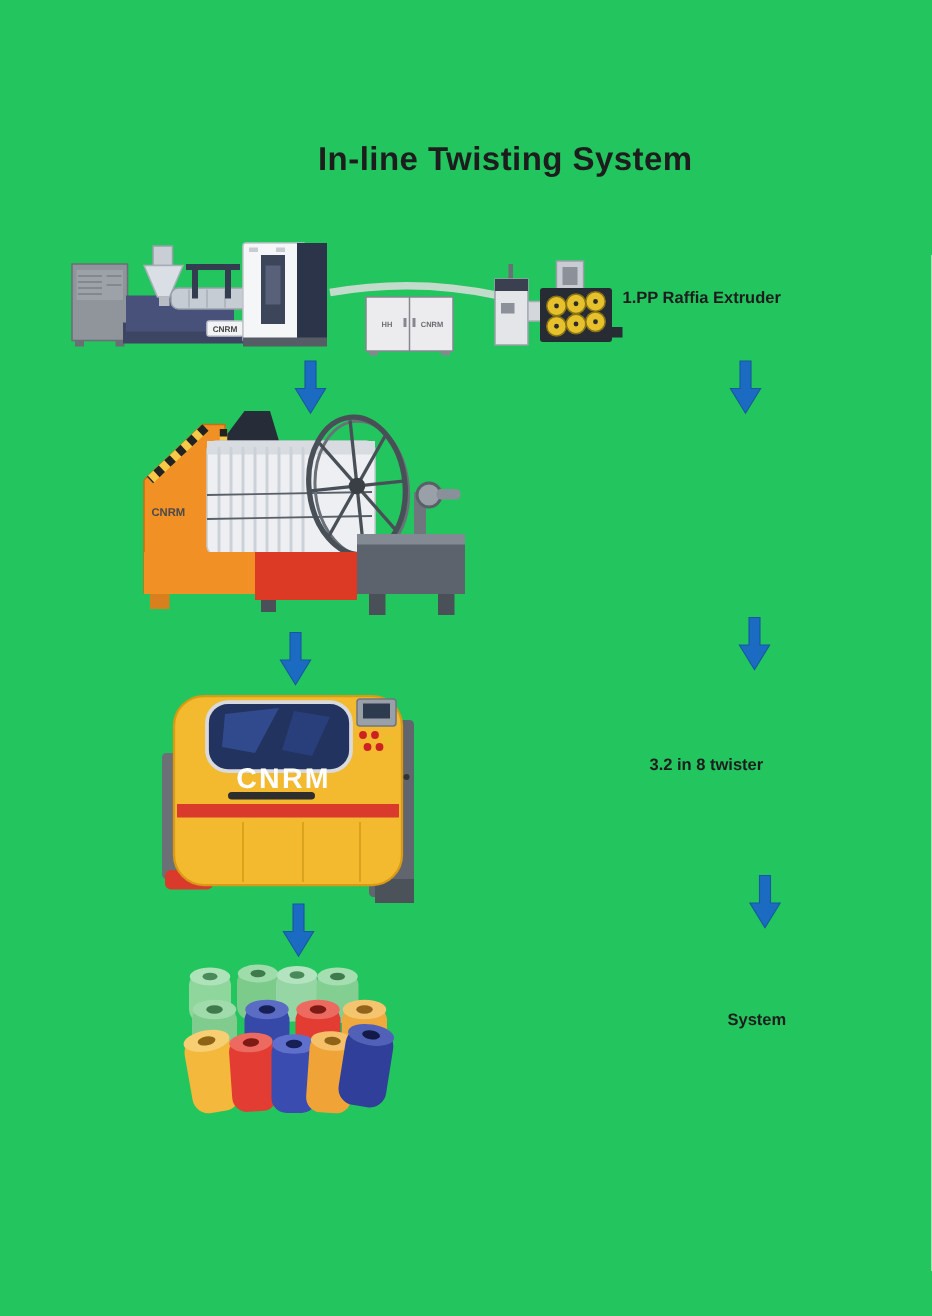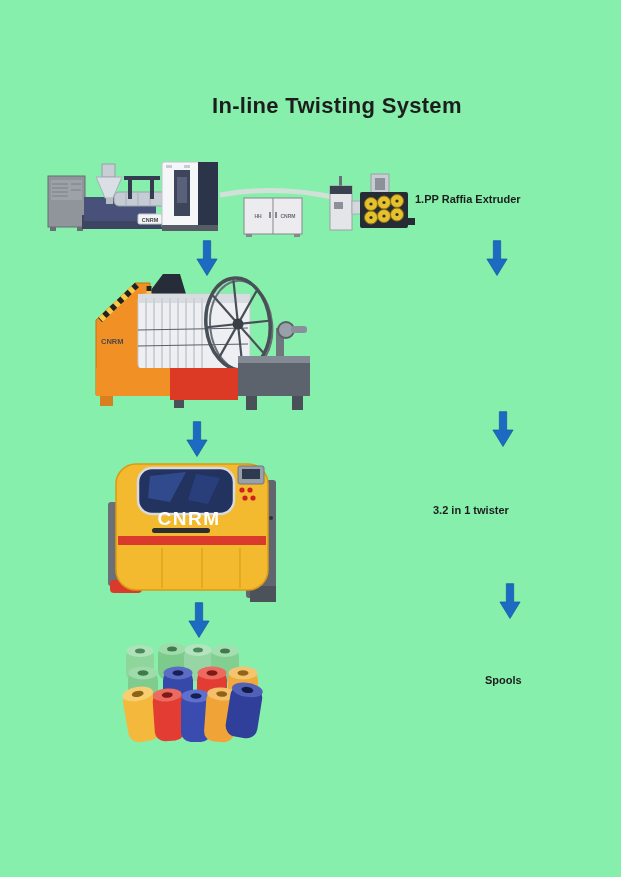--- a/index.html
+++ b/index.html
@@ -1,17 +1,17 @@
 <!DOCTYPE html>
 <html><head>
 <meta charset="utf-8">
 <style>
   html,body{margin:0;padding:0;background:#fff;}
   .page{
-    position:relative;width:621px;height:877px;background:#86efac;
+    position:relative;width:621px;height:877px;background:#22c55e;
     font-family:"Liberation Sans",sans-serif;overflow:hidden;
   }
   .title{
     position:absolute;left:212px;top:93px;
     font-size:22px;font-weight:700;color:#1d1d1d;letter-spacing:.3px;white-space:nowrap;
   }
   .step-label{
     position:absolute;font-size:11px;font-weight:700;color:#1d1d1d;white-space:nowrap;
   }
   .machine{position:absolute;}
@@ -213,21 +213,21 @@
     <g fill="#cc2222">
       <circle cx="142" cy="34" r="2.6"></circle>
         <circle cx="150" cy="34" r="2.6"></circle>
       <circle cx="145" cy="42" r="2.6"></circle>
         <circle cx="153" cy="42" r="2.6"></circle>
     </g>
     <circle cx="159" cy="37" r="2.4" fill="#e8c12a"></circle>
     <circle cx="171" cy="62" r="2" fill="#333"></circle>
   </svg>
 
-  <div class="step-label" style="left:433px;top:504px">3.2 in 1 twister</div>
+  <div class="step-label" style="left:433px;top:504px">3.2 in 8 twister</div>
 
   <svg class="arrow" style="left:188px;top:602px" viewBox="0 0 24 40">
     <polygon points="8,0 16,0 16,20 23,20 12,38 1,20 8,20" fill="#1c6bc2" stroke="#17589f" stroke-width="0.8"></polygon>
   </svg>
   <svg class="arrow" style="left:499px;top:583px" viewBox="0 0 24 40">
     <polygon points="8,0 16,0 16,20 23,20 12,38 1,20 8,20" fill="#1c6bc2" stroke="#17589f" stroke-width="0.8"></polygon>
   </svg>
 
   <svg class="machine" style="left:108px;top:642px" width="175" height="112" viewBox="0 0 175 112">
 
@@ -299,15 +299,15 @@
           <ellipse cx="0" cy="4" rx="5.5" ry="2.8" fill="#8f6316"></ellipse>
         </g>
       <g transform="translate(140,44) rotate(9)">
           <rect x="-16" y="0" width="32" height="52" rx="11" fill="#2f3f9a"></rect>
           <ellipse cx="0" cy="4" rx="15.5" ry="7" fill="#5261b8"></ellipse>
           <ellipse cx="0" cy="4" rx="6" ry="3" fill="#131a48"></ellipse>
         </g>
     </g>
   </svg>
 
-  <div class="step-label" style="left:485px;top:674px">Spools</div>
+  <div class="step-label" style="left:485px;top:674px">System</div>
 
 </div>
 
 </body></html>

